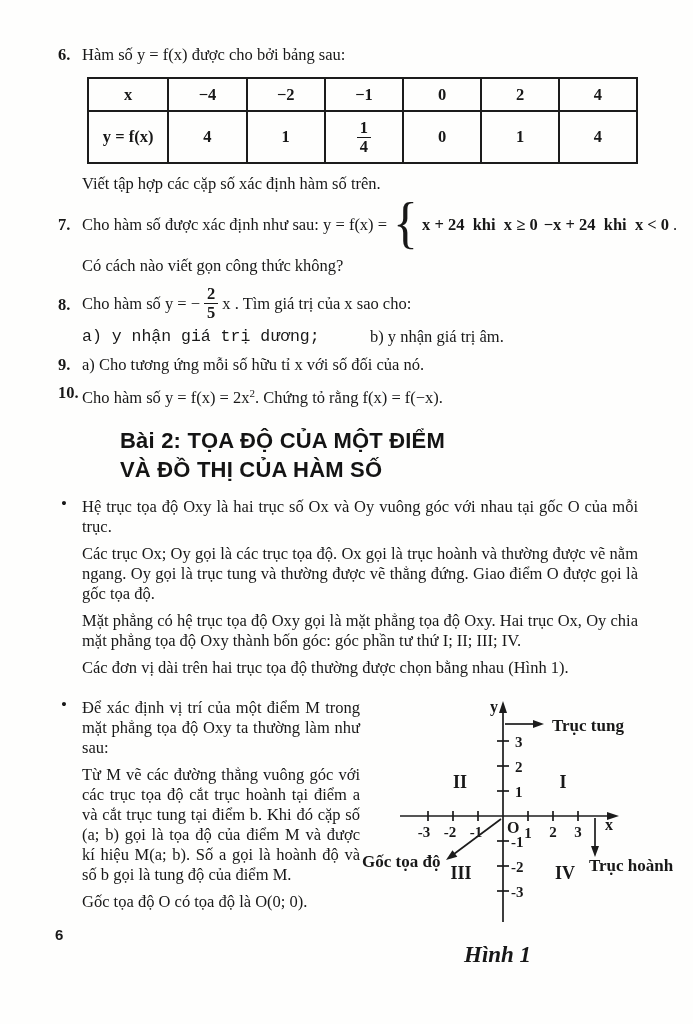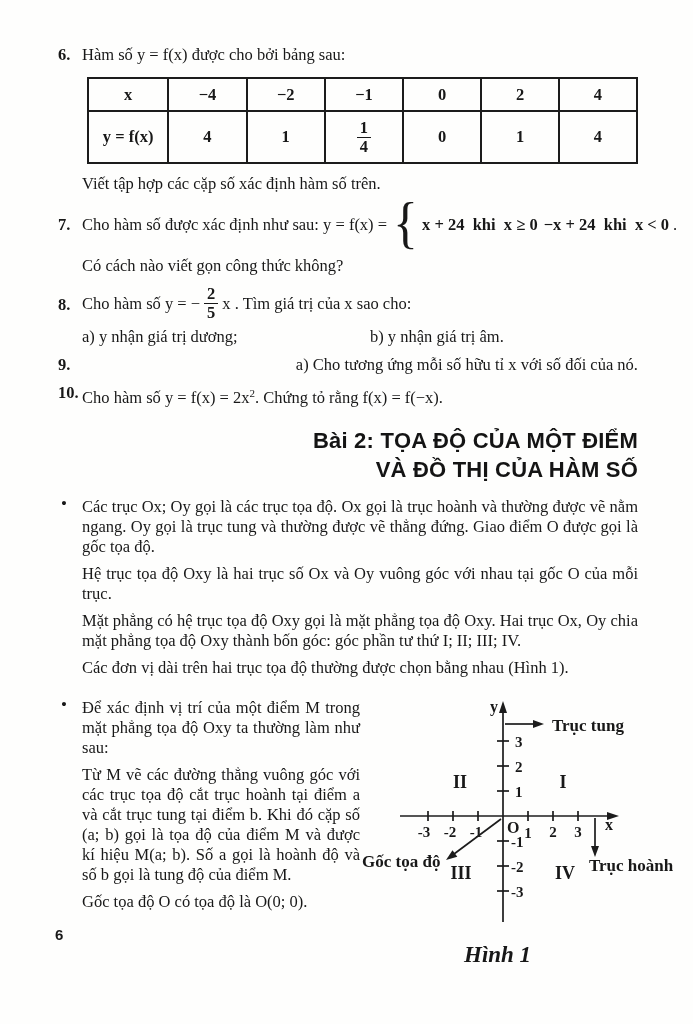--- a/index.html
+++ b/index.html
@@ -29,23 +29,23 @@
   
   .mathrow{display:flex;align-items:center;gap:4px;}
   .mathrow .num{top:50%;transform:translateY(-50%);}
   .mathrow span{white-space:pre;}
   .brace{font-size:52px;font-weight:400;line-height:0.85;transform:scaleY(1.08);
     margin-left:2px;}
   .cases{display:inline-flex;flex-direction:row;gap:6px;font-weight:600;}
   sup{font-size:11px;}
   
   .abrow{display:flex;padding-left:24px;margin-top:4px;line-height:21px;}
-  .abrow .acol{width:288px;flex:none;}
-  
-  .heading{margin:18px 0 12px 62px;text-align:right;
+  .abrow .acol{width:288px;flex:none;font-family:Liberation Mono, monospace;}
+  
+  .heading{margin:18px 0 12px 62px;text-align:left;
     font-family:"Liberation Sans","DejaVu Sans",sans-serif;
     font-weight:700;font-size:22px;line-height:29px;letter-spacing:0.2px;
     color:#141414;}
   
   .bullet-item{position:relative;padding-left:24px;margin-top:13px;}
   .dot{position:absolute;left:3px;top:-3px;font-size:17px;}
   .bullet-item p{margin:0 0 7px;text-align:justify;line-height:20px;}
   
   .cols{display:flex;margin-top:0;margin-right:-53px;}
   .leftcol{width:302px;flex:none;}
@@ -124,36 +124,36 @@
   </div>
 
   <div class="abrow">
     <span class="acol">a) y nhận giá trị dương;</span>
     <span>b) y nhận giá trị âm.</span>
   </div>
 
   <div class="item">
     <span class="num">9.</span>
   </div>
-  <div class="cont" style="margin-top:3px;text-align:right;">a) Cho tương ứng mỗi số hữu tỉ x với số đối của nó.</div>
+  <div class="cont" style="margin-top:3px;">a) Cho tương ứng mỗi số hữu tỉ x với số đối của nó.</div>
 
   <div class="item">
     <span class="num">10.</span>
     <span><span>Cho hàm số y = f(x) = 2x</span><sup>2</sup><span>. Chứng tỏ rằng f(x) = f(−x).</span></span>
   </div>
 
   <div class="heading">
     <div>Bài 2: TỌA ĐỘ CỦA MỘT ĐIỂM</div>
     <div>VÀ ĐỒ THỊ CỦA HÀM SỐ</div>
   </div>
 
   <div class="bullet-item">
     <span class="dot">•</span>
+    <p>Hệ trục tọa độ Oxy là hai trục số Ox và Oy vuông góc với nhau tại gốc O của mỗi trục.</p>
     <p>Các trục Ox; Oy gọi là các trục tọa độ. Ox gọi là trục hoành và thường được vẽ nằm ngang. Oy gọi là trục tung và thường được vẽ thẳng đứng. Giao điểm O được gọi là gốc tọa độ.</p>
-    <p>Hệ trục tọa độ Oxy là hai trục số Ox và Oy vuông góc với nhau tại gốc O của mỗi trục.</p>
     <p>Mặt phẳng có hệ trục tọa độ Oxy gọi là mặt phẳng tọa độ Oxy. Hai trục Ox, Oy chia mặt phẳng tọa độ Oxy thành bốn góc: góc phần tư thứ I; II; III; IV.</p>
     <p style="margin-bottom:8px;">Các đơn vị dài trên hai trục tọa độ thường được chọn bằng nhau (Hình 1).</p>
   </div>
 
   <div class="cols">
     <div class="leftcol">
       <div class="bullet-item">
         <span class="dot">•</span>
         <p>Để xác định vị trí của một điểm M trong mặt phẳng tọa độ Oxy ta thường làm như sau:</p>
         <p>Từ M vẽ các đường thẳng vuông góc với các trục tọa độ cắt trục hoành tại điểm a và cắt trục tung tại điểm b. Khi đó cặp số (a; b) gọi là tọa độ của điểm M và được kí hiệu M(a; b). Số a gọi là hoành độ và số b gọi là tung độ của điểm M.</p>

